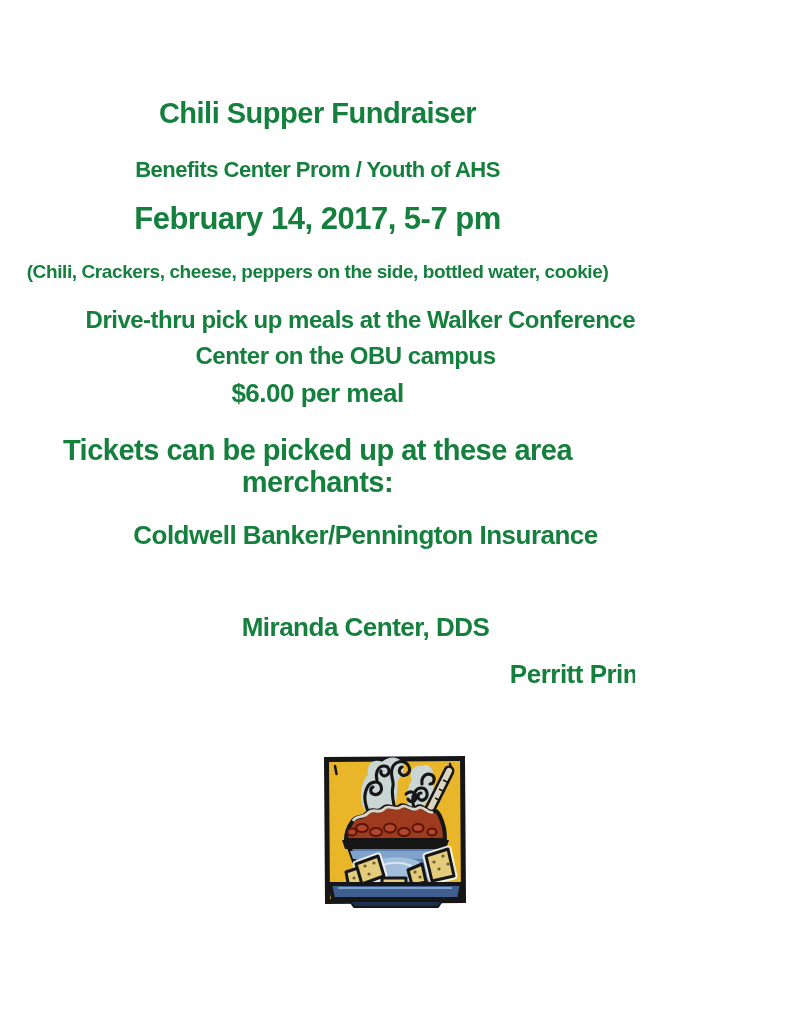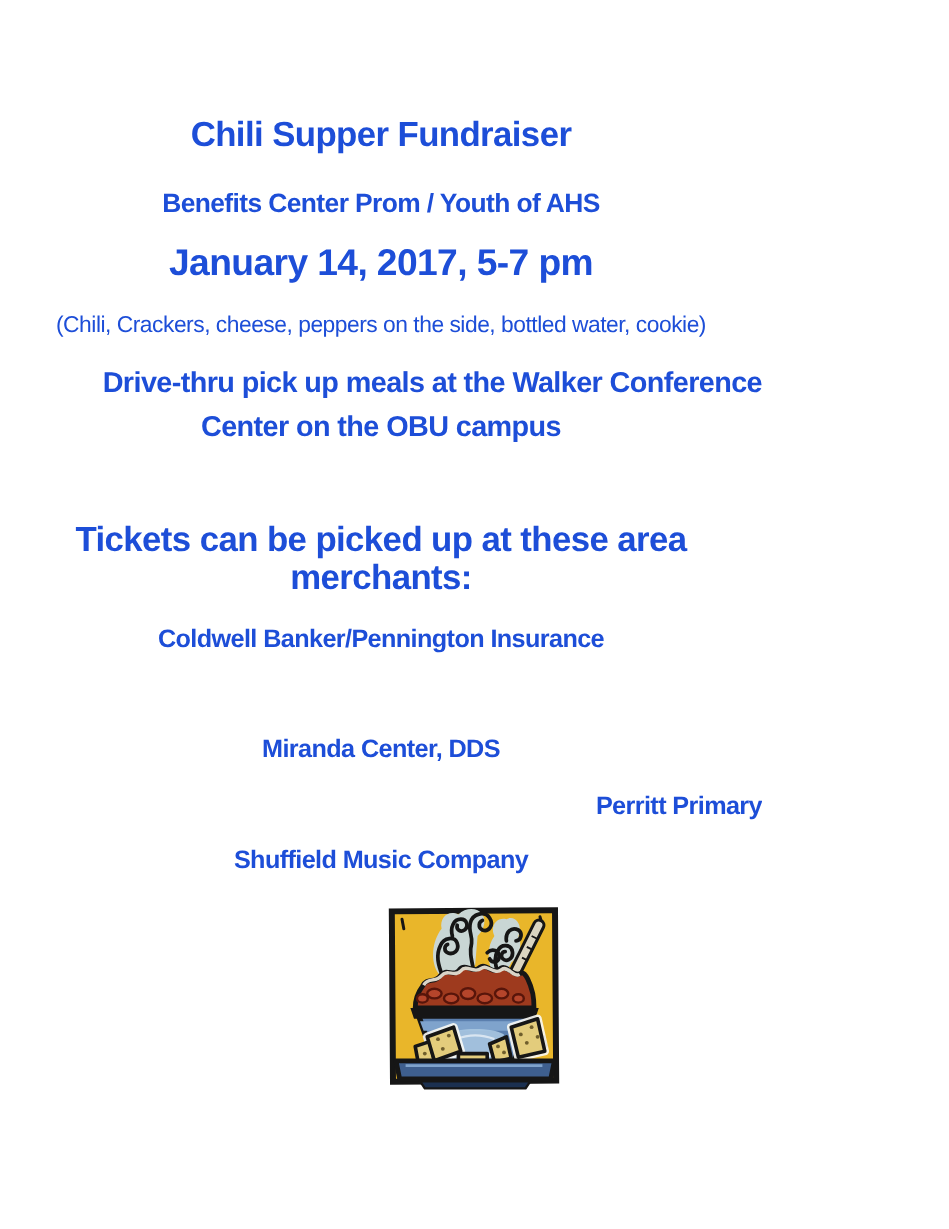--- a/index.html
+++ b/index.html
@@ -3,65 +3,65 @@
 <meta charset="utf-8">
 <style>
   html,body { margin:0; padding:0; }
   body {
     width:791px; height:1024px;
     background:#ffffff;
     font-family:"Liberation Sans", sans-serif;
   }
   .page {
     position:relative; width:635px; height:1024px;
-    background:#ffffff; overflow:hidden; color:#1d4ed8;
+    background:#ffffff; overflow:hidden; color:#15803d;
   }
   .line {
     position:absolute; left:0; width:100%;
     text-align:center; font-weight:700;
     letter-spacing:-0.5px; white-space:nowrap;
     line-height:1.2;
   }
   .title    { top:96px;  font-size:29px; }
   .subtitle { top:157px; font-size:22px; }
   .date     { top:200px; font-size:31px; }
-  .note     { top:261px; font-size:19px; font-weight:400; letter-spacing:-0.4px; }
+  .note     { top:261px; font-size:19px; font-weight:700; letter-spacing:-0.4px; }
   .pickup1  { top:306px; font-size:24px;text-align:right; }
-  .pickup2  { top:342px; font-size:24px; }
+  .pickup2  { top:342px; font-size:24px;padding-left:28px; }
   .price    { top:378px; font-size:26px; }
   .tickets1 { top:433px; font-size:29px; }
   .tickets2 { top:465px; font-size:29px; }
   .m0 { top:520px; } .m1 { top:565px; } .m2 { top:612px; }
   .m3 { top:659px;text-align:right; } .m4 { top:704px; }
-  .merchant { font-size:21px; }
+  .merchant { font-size:26px;padding-left:48px; }
   .illo {
     position:absolute; left:322px; top:752px;
     width:148px; height:158px;
   }
   .ink   { stroke:#161616; }
   .noint { pointer-events:none; }
 </style>
 </head>
 <body>
 
 <div class="page">
 
   <div class="line title">Chili Supper Fundraiser</div>
   <div class="line subtitle">Benefits Center Prom / Youth of AHS</div>
-  <div class="line date">January 14, 2017, 5-7 pm</div>
+  <div class="line date">February 14, 2017, 5-7 pm</div>
   <div class="line note">(Chili, Crackers, cheese, peppers on the side, bottled water, cookie)</div>
   <div class="line pickup1">Drive-thru pick up meals at the Walker Conference</div>
   <div class="line pickup2">Center on the OBU campus</div>
+  <div class="line price">$6.00 per meal</div>
   <div class="line tickets1">Tickets can be picked up at these area</div>
   <div class="line tickets2">merchants:</div>
 
   <div class="line merchant m0">Coldwell Banker/Pennington Insurance</div>
   <div class="line merchant m2">Miranda Center, DDS</div>
   <div class="line merchant m3">Perritt Primary</div>
-  <div class="line merchant m4">Shuffield Music Company</div>
 
   <svg class="illo noint" viewBox="0 0 148 158" xmlns="http://www.w3.org/2000/svg">
 
     <g>
       <rect x="5" y="7" width="136" height="142" fill="#E9B62A" class="ink" stroke-width="5" transform="rotate(-0.4 74 78)"></rect>
       <path d="M13,14 l1.5,8" class="ink" stroke-width="2.5" fill="none" stroke-linecap="round"></path>
       <path d="M128,12 l2,7" class="ink" stroke-width="2.5" fill="none" stroke-linecap="round"></path>
       <path d="M131,112 l2,8" class="ink" stroke-width="2.5" fill="none" stroke-linecap="round"></path>
     </g>
 

